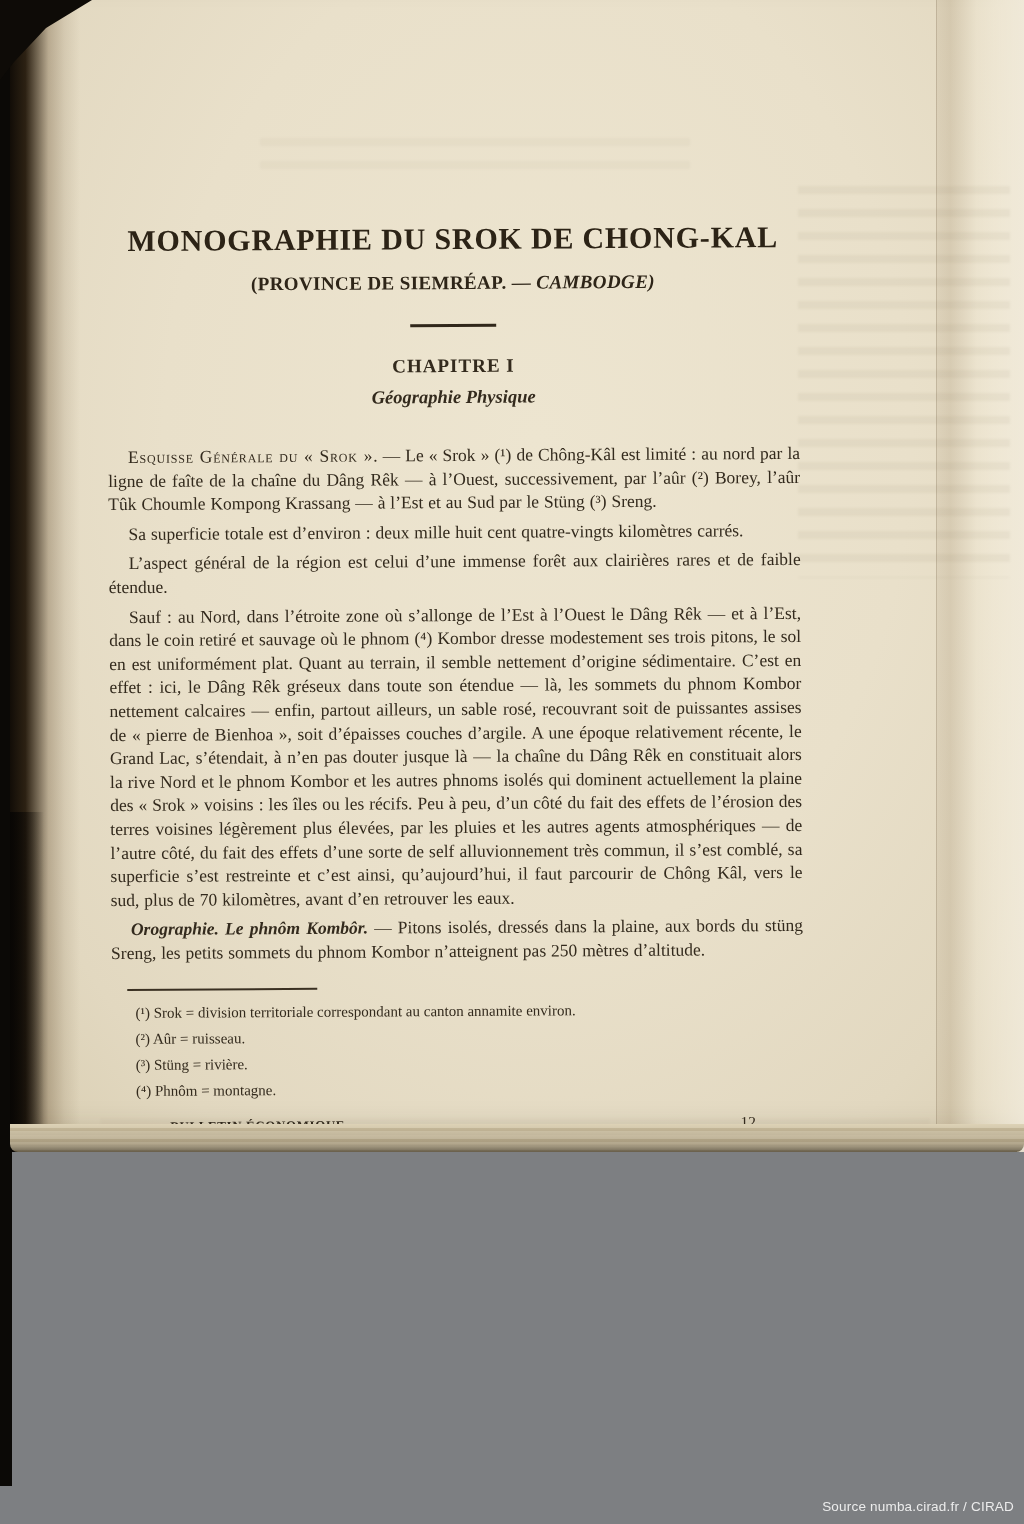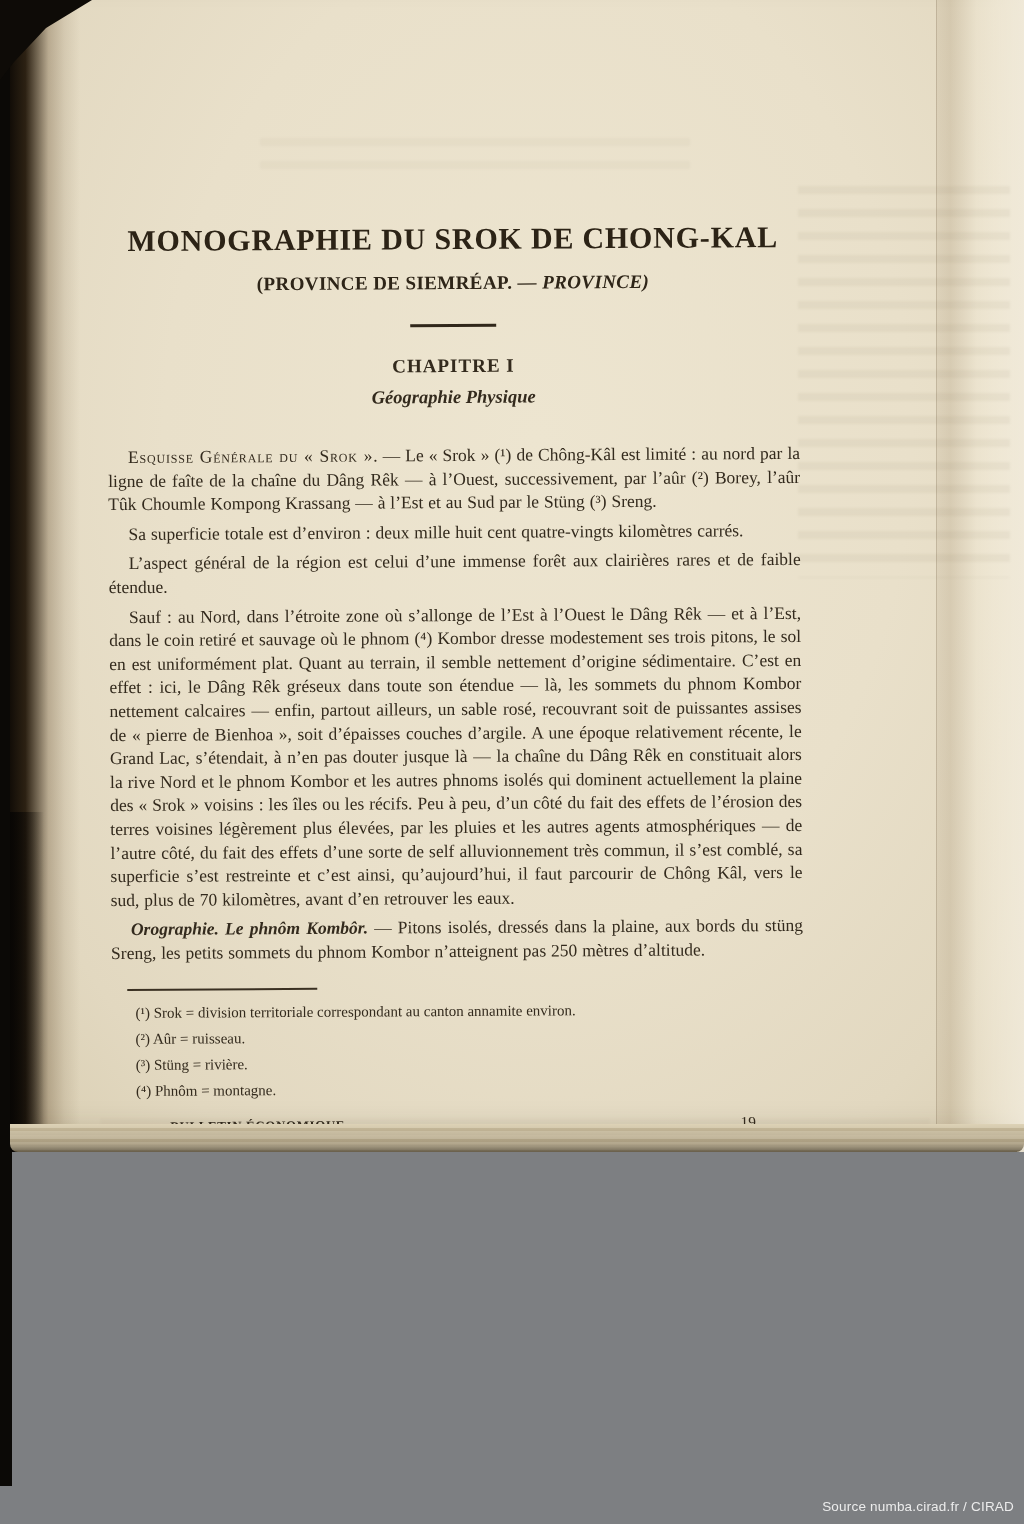--- a/index.html
+++ b/index.html
@@ -134,21 +134,21 @@
   <div class="fore-edge"></div>
   <div class="corner-dark-bl"></div>
 
   <div class="ghost ghost-top"></div>
   <div class="ghost ghost-right"></div>
   <div class="ghost ghost-bottom"></div>
 
   <div class="content">
     <h1 class="title">MONOGRAPHIE DU SROK DE CHONG-KAL</h1>
 
-    <h2 class="subtitle"><span>(PROVINCE DE SIEMRÉAP. — </span><span class="it">PROVINCE)</span></h2>
+    <h2 class="subtitle"><span>(PROVINCE DE SIEMRÉAP. — </span><span class="it">CAMBODGE)</span></h2>
 
     <div class="head-rule"></div>
 
     <h3 class="chapitre">CHAPITRE I</h3>
     <h4 class="section">Géographie Physique</h4>
 
     <div class="bodytext">
       <p><span class="smallcaps">Esquisse Générale du « Srok »</span><span>. — Le « Srok » (¹) de Chông-Kâl est limité : au nord par la ligne de faîte de la chaîne du Dâng Rêk — à l’Ouest, successivement, par l’aûr (²) Borey, l’aûr Tûk Choumle Kompong Krassang — à l’Est et au Sud par le Stüng (³) Sreng.</span></p>
 
       <p>Sa superficie totale est d’environ : deux mille huit cent quatre-vingts kilomètres carrés.</p>
@@ -164,21 +164,21 @@
 
     <div class="footnotes">
       <p>(¹) Srok = division territoriale correspondant au canton annamite environ.</p>
       <p>(²) Aûr = ruisseau.</p>
       <p>(³) Stüng = rivière.</p>
       <p>(⁴) Phnôm = montagne.</p>
     </div>
 
     <div class="footer-row">
       <span class="journal">BULLETIN ÉCONOMIQUE</span>
-      <span class="pageno">19</span>
+      <span class="pageno">12</span>
     </div>
   </div>
 
   <div class="edge-stack"></div>
 </div>
 
 <div class="torn-corner"></div>
 
 <div class="source-bar">
   <span class="source-credit">Source numba.cirad.fr / CIRAD</span>

